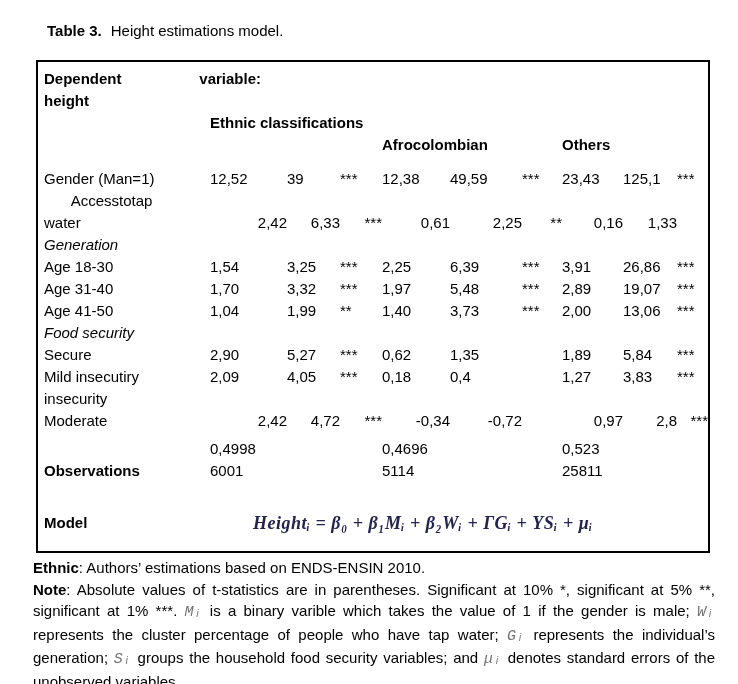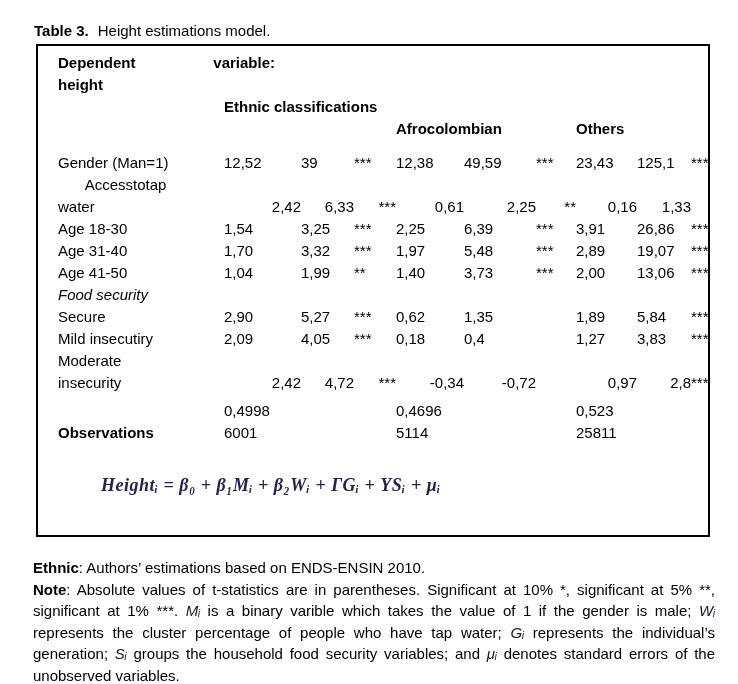--- a/index.html
+++ b/index.html
@@ -1,28 +1,28 @@
 <!DOCTYPE html>
 <html><head>
 <meta charset="utf-8">
 <style>
   html,body{margin:0;padding:0;}
   body{
     width:738px;height:684px;background:#ffffff;color:#000;
     font-family:"Liberation Sans", sans-serif;
     position:relative;overflow:hidden;
   }
-  .title{position:absolute;left:34px;top:22px;font-size:15px;text-align:right;}
+  .title{position:absolute;left:47px;top:22px;font-size:15px;text-align:right;}
   .title .b{font-weight:bold;}
   .title .r{margin-left:9px;}
 
   .tablebox{
-    position:absolute;left:36px;top:44px;width:674px;height:493px;
+    position:absolute;left:36px;top:60px;width:674px;height:493px;
     border:2px solid #000;box-sizing:border-box;
-    padding:6px 0 0 20px;font-size:15px;line-height:22px;
+    padding:6px 0 0 6px;font-size:15px;line-height:22px;
   }
   .grid{display:grid;grid-template-columns:166px 77px 53px 42px 68px 72px 40px 61px 54px 1fr;}
   .cell{white-space:nowrap;}
   .lbl{padding-right:4px;}
   .bold{font-weight:bold;}
   .it{font-style:italic;}
   .dep-line{display:flex;justify-content:space-between;width:217px;font-weight:bold;}
   .jline{display:flex;justify-content:center;width:135px;}
   .colspan-a{grid-column:2/5;}
   .colspan-b{grid-column:5/8;}
@@ -34,22 +34,22 @@
   .model-lbl{width:166px;font-weight:bold;}
   .equation{
     margin-left:43px;
     font-family:"Liberation Serif","DejaVu Serif",serif;
     font-style:italic;font-weight:bold;font-size:18px;color:#23234d;
     letter-spacing:0.5px;
   }
   .footer{position:absolute;left:33px;top:557px;width:682px;font-size:15px;line-height:21.5px;}
   .footer p{margin:0;text-align:justify;}
   .mvar{
-    font-family:Liberation Sans, sans-serif;
-    font-style:italic;color:#0f172a;
+    font-family:Liberation Mono, monospace;
+    font-style:italic;color:#737373;
   }
 </style>
 </head>
 <body>
 
 <div class="title">
   <span class="b">Table 3.</span><span class="r">Height estimations model.</span>
 </div>
 
 <div class="tablebox">
@@ -98,20 +98,23 @@
     <div class="cell end">6,33</div>
     <div class="cell end">***</div>
     <div class="cell end">0,61</div>
     <div class="cell end">2,25</div>
     <div class="cell end">**</div>
     <div class="cell end">0,16</div>
     <div class="cell end">1,33</div>
     <div class="cell end"></div>
   </div>
 
+  <div class="grid">
+    <div class="lbl cell it">Generation</div>
+  </div>
 
   <div class="grid">
     <div class="lbl cell">Age 18-30</div>
     <div class="cell">1,54</div>
     <div class="cell">3,25</div>
     <div class="cell">***</div>
     <div class="cell">2,25</div>
     <div class="cell">6,39</div>
     <div class="cell">***</div>
     <div class="cell">3,91</div>
@@ -170,22 +173,22 @@
     <div class="cell">0,18</div>
     <div class="cell">0,4</div>
     <div class="cell"></div>
     <div class="cell">1,27</div>
     <div class="cell">3,83</div>
     <div class="cell">***</div>
   </div>
 
   <div class="grid">
     <div class="lbl cell">
+      <div>insecurity</div>
       <div>Moderate</div>
-      <div>insecurity</div>
     </div>
     <div class="cell end">2,42</div>
     <div class="cell end">4,72</div>
     <div class="cell end">***</div>
     <div class="cell end">-0,34</div>
     <div class="cell end">-0,72</div>
     <div class="cell end"></div>
     <div class="cell end">0,97</div>
     <div class="cell end">2,8</div>
     <div class="cell end">***</div>
@@ -202,20 +205,21 @@
   <div class="grid">
     <div class="lbl cell bold">Observations</div>
     <div class="colspan-a cell">6001</div>
     <div class="colspan-b cell">5114</div>
     <div class="colspan-c cell">25811</div>
   </div>
 
   <div class="sp30"></div>
 
   <div class="modelrow">
+    <div class="model-lbl">Model</div>
     <div class="equation">Heightᵢ = β₀ +  β₁Mᵢ + β₂Wᵢ + ΓGᵢ + ΥSᵢ + μᵢ</div>
   </div>
 
 </div>
 
 <div class="footer">
   <p><span class="bold">Ethnic</span><span>: Authors’ estimations based on ENDS-ENSIN 2010.</span></p>
   <p><span class="bold">Note</span><span>: Absolute values of t-statistics are in parentheses. Significant at 10% *, significant at 5% **, significant at 1% ***. </span><span class="mvar">Mᵢ</span><span> is a binary varible which takes the value of 1 if the gender is male; </span><span class="mvar">Wᵢ</span><span> represents the cluster percentage of people who have tap water; </span><span class="mvar">Gᵢ</span><span> represents the individual’s generation; </span><span class="mvar">Sᵢ</span><span> groups the household food security variables; and </span><span class="mvar">μᵢ</span><span> denotes standard errors of the unobserved variables.</span></p>
 </div>
 

